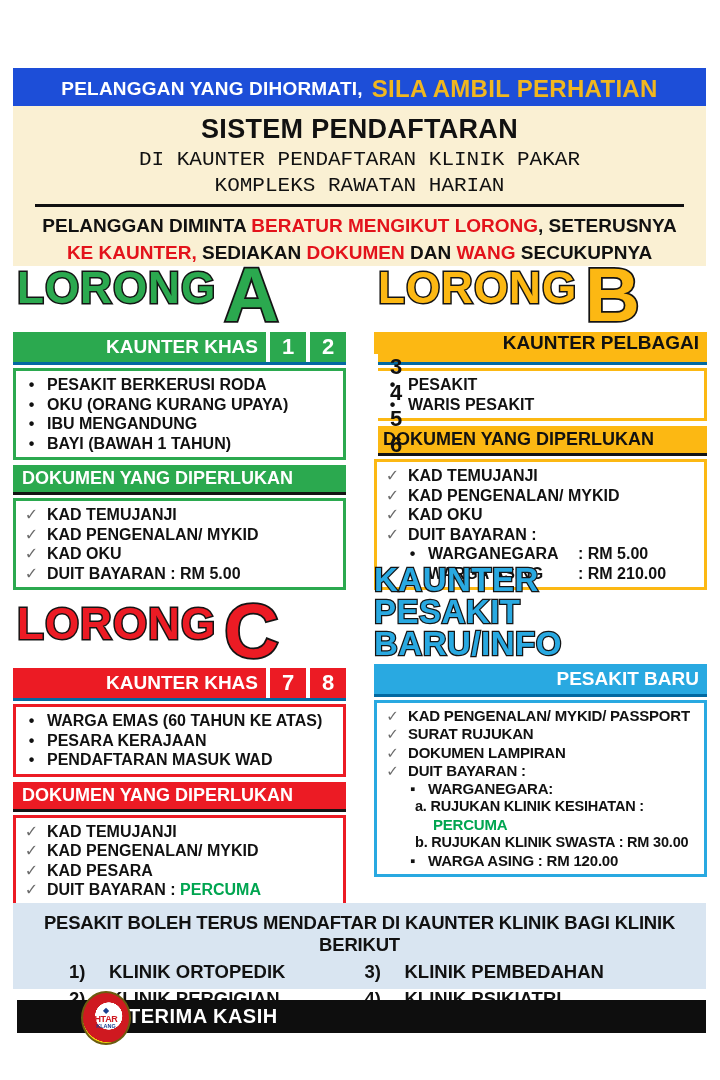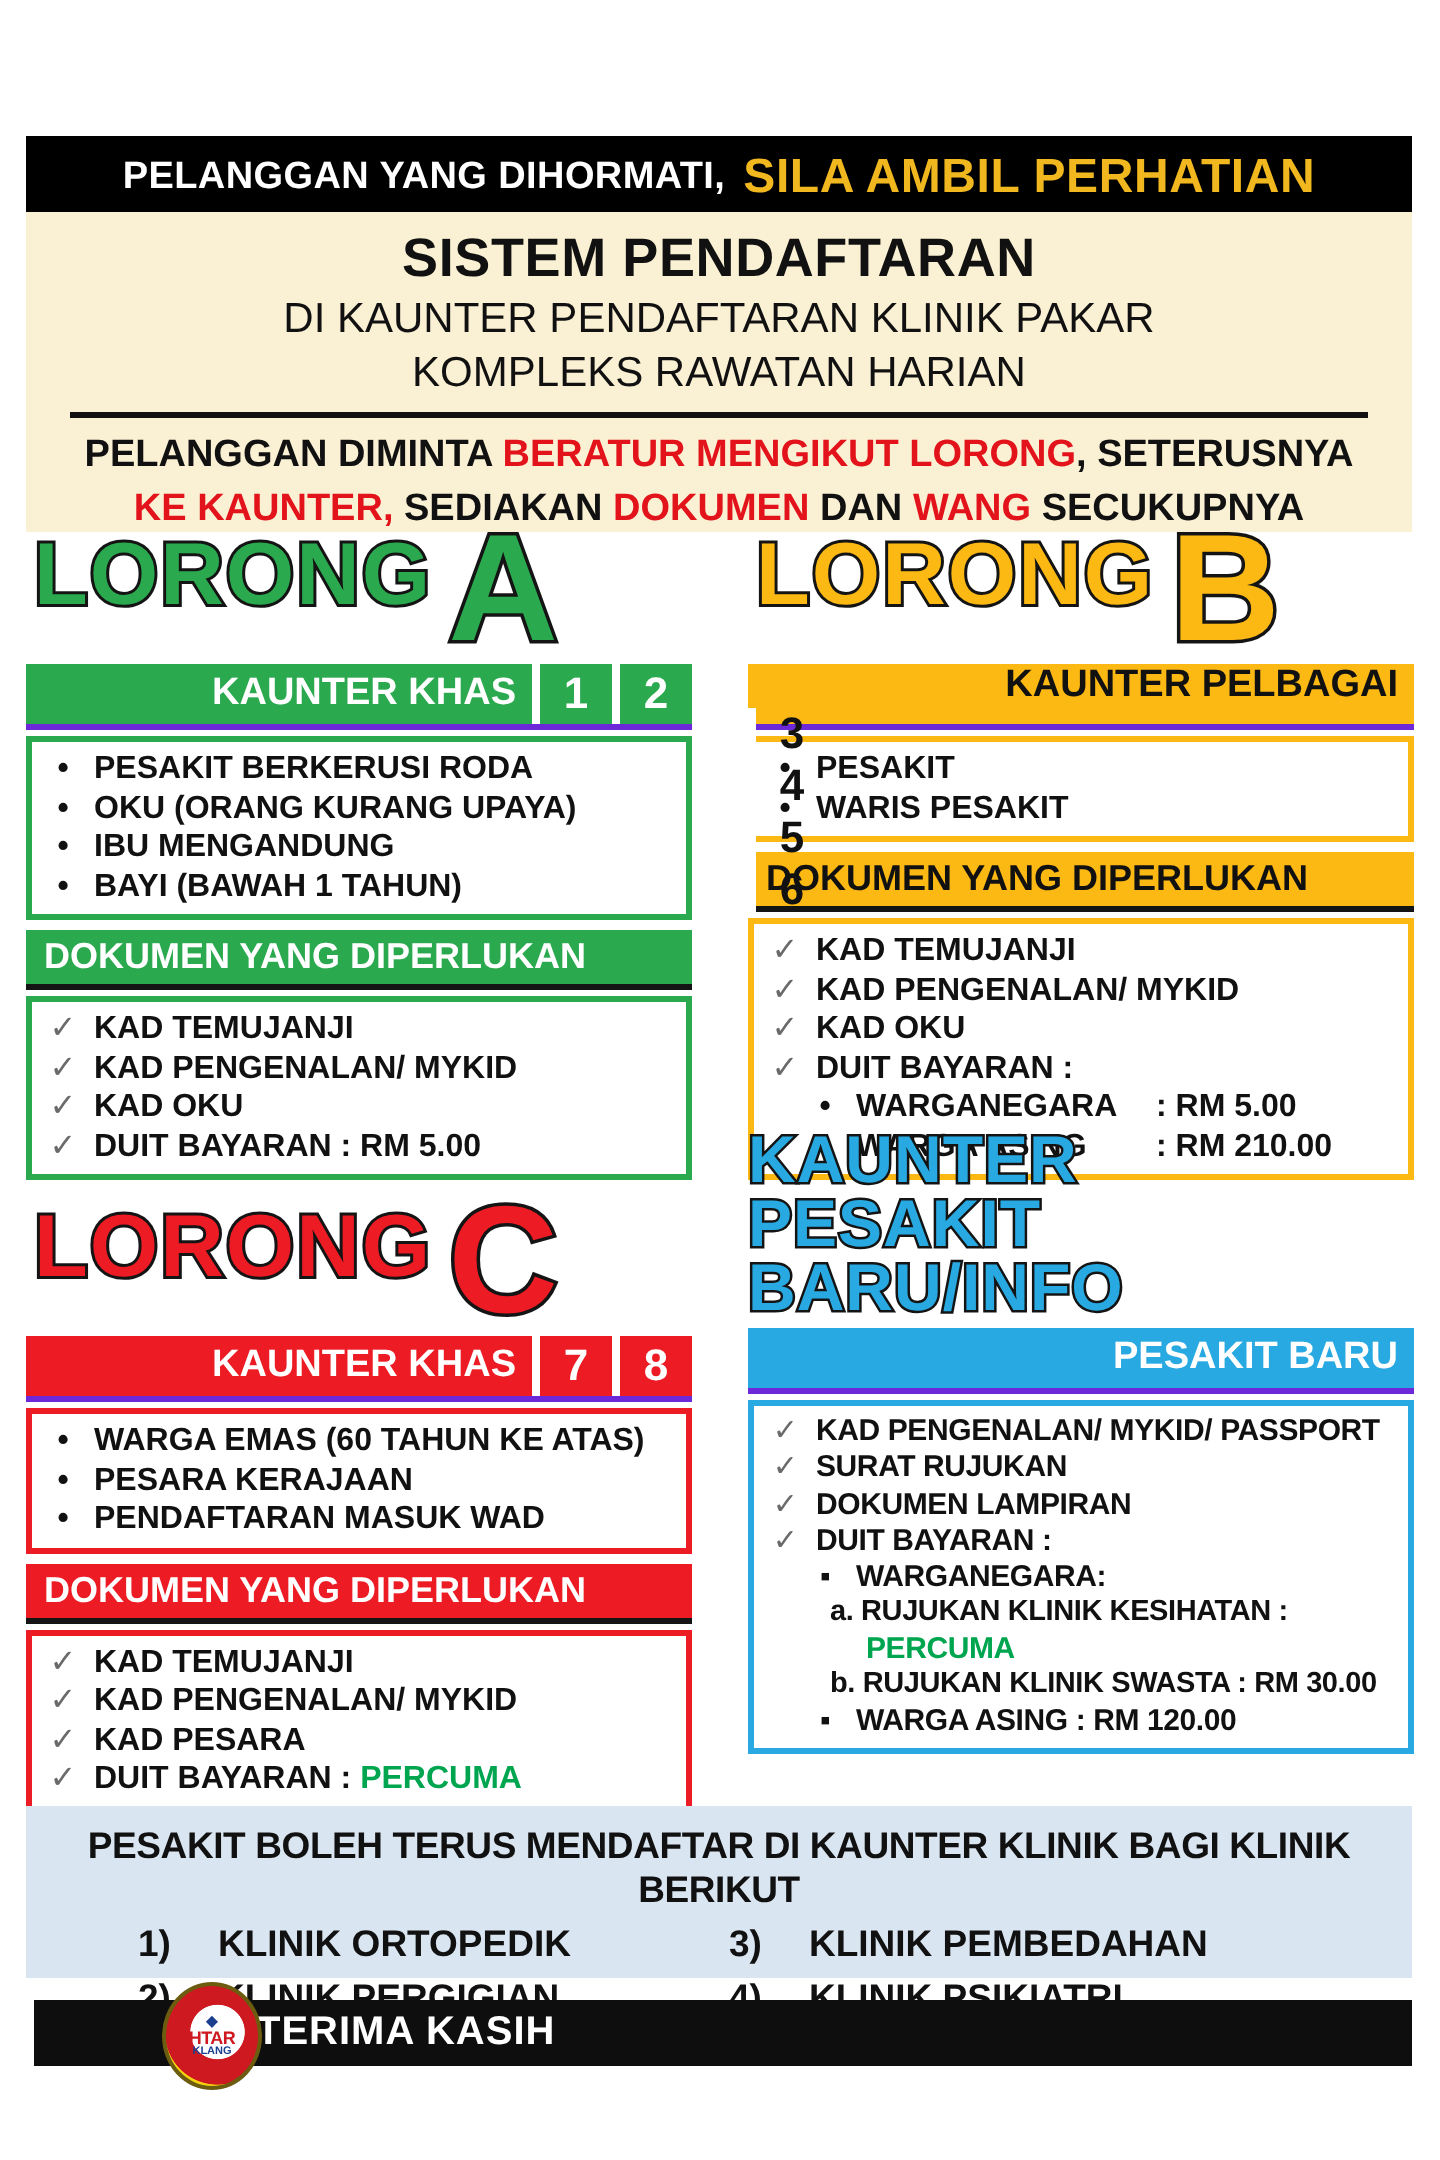--- a/index.html
+++ b/index.html
@@ -1,29 +1,29 @@
 <!DOCTYPE html>
 <html><head>
 <meta charset="utf-8">
 <style>
   html,body{margin:0;padding:0;background:#fff;}
   .page{position:relative;width:720px;height:1080px;background:#fff;overflow:hidden;
         font-family:"Liberation Sans","DejaVu Sans",sans-serif;color:#111;}
 
   
-  .notice{position:absolute;left:13px;right:14px;top:68px;height:42px;background:#000000;
+  .notice{position:absolute;left:13px;right:14px;top:68px;height:42px;background:#1d4ed8;
           display:flex;align-items:center;justify-content:center;gap:9px;}
   .notice .prefix{color:#fff;font-weight:bold;font-size:19px;letter-spacing:.2px;}
   .notice .hl{color:#f0b71f;font-weight:bold;font-size:24px;letter-spacing:.3px;}
 
   
   .masthead{position:absolute;left:13px;right:14px;top:106px;height:160px;background:#faf0d3;
             text-align:center;box-sizing:border-box;padding-top:8px;}
   .masthead .t1{font-size:27px;font-weight:bold;letter-spacing:.3px;}
-  .masthead .t2,.masthead .t3{font-size:21px;font-weight:500;margin-top:3px;}
+  .masthead .t2,.masthead .t3{font-size:21px;font-weight:500;margin-top:3px;font-family:Liberation Mono, monospace;}
   .masthead .rule{height:3px;background:#111;margin:7px 22px 6px 22px;}
   .masthead .instr{font-size:19px;font-weight:bold;line-height:1.4;padding:0 26px;}
   .instr .red{color:#e3131b;}
 
   
   .section{position:absolute;width:333px;}
   #lorong-a{left:13px;top:268px;}
   #lorong-b{left:374px;top:268px;}
   #lorong-c{left:13px;top:604px;}
   #pesakit-baru{left:374px;top:596px;}
@@ -31,21 +31,21 @@
   .lane-title{display:flex;gap:8px;height:62px;margin-bottom:2px;padding-left:4px;}
   .lane-word{font-size:44px;font-weight:900;line-height:.92;letter-spacing:1px;
              -webkit-text-stroke:3px #141414;paint-order:stroke fill;}
   .lane-letter{font-size:76px;font-weight:900;line-height:.72;
                -webkit-text-stroke:3.5px #141414;paint-order:stroke fill;}
   .info-title{height:64px;margin-bottom:4px;display:flex;flex-direction:column;justify-content:flex-end;}
   .info-title span{font-size:33px;font-weight:900;line-height:.97;letter-spacing:.5px;
                    -webkit-text-stroke:2.5px #141414;paint-order:stroke fill;}
   .green-t{color:#2ba94f;} .yellow-t{color:#fcb813;} .red-t{color:#ec1b24;} .blue-t{color:#29a9e1;}
 
-  .counter-bar{display:flex;align-items:stretch;height:30px;border-bottom:3px solid #6d28d9;}
+  .counter-bar{display:flex;align-items:stretch;height:30px;border-bottom:3px solid #0369a1;}
   .counter-bar .label{margin-left:auto;align-self:center;font-weight:bold;font-size:19px;padding:0 8px;white-space:nowrap;}
   .num-cell{width:36px;display:flex;align-items:center;justify-content:center;
             font-weight:bold;font-size:22px;border-left:4px solid #fff;}
   .green-bg{background:#2ba94f;color:#fff;}
   .yellow-bg{background:#fcb813;color:#111;flex-direction:column;}
   .red-bg{background:#ec1b24;color:#fff;}
   .blue-bg{background:#29a9e1;color:#fff;}
 
   .list-box{border:3px solid;background:#fff;padding:4px 8px;margin-top:3px;}
   .green-bd{border-color:#2ba94f;} .yellow-bd{border-color:#fcb813;}

